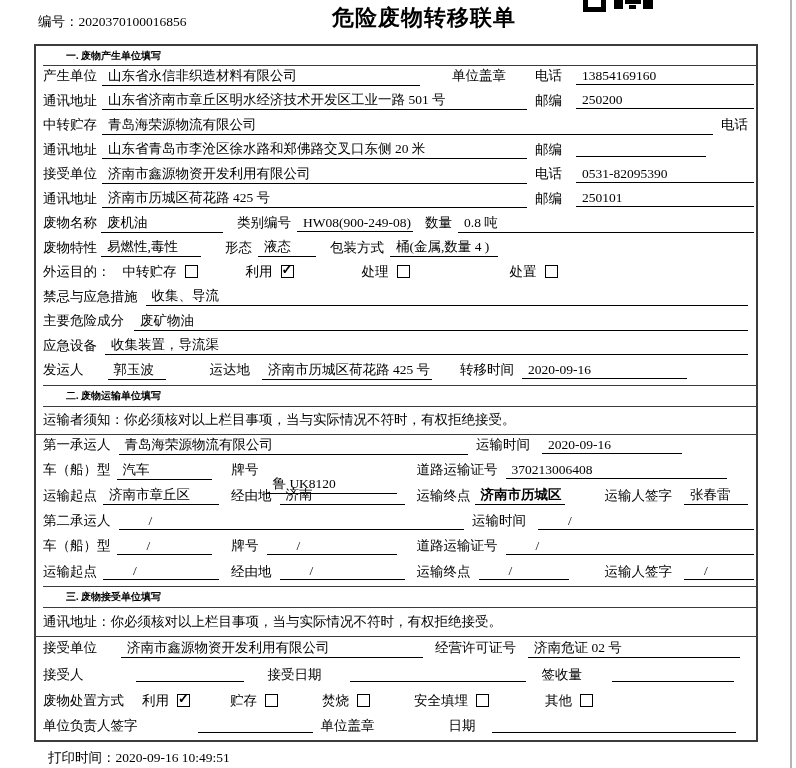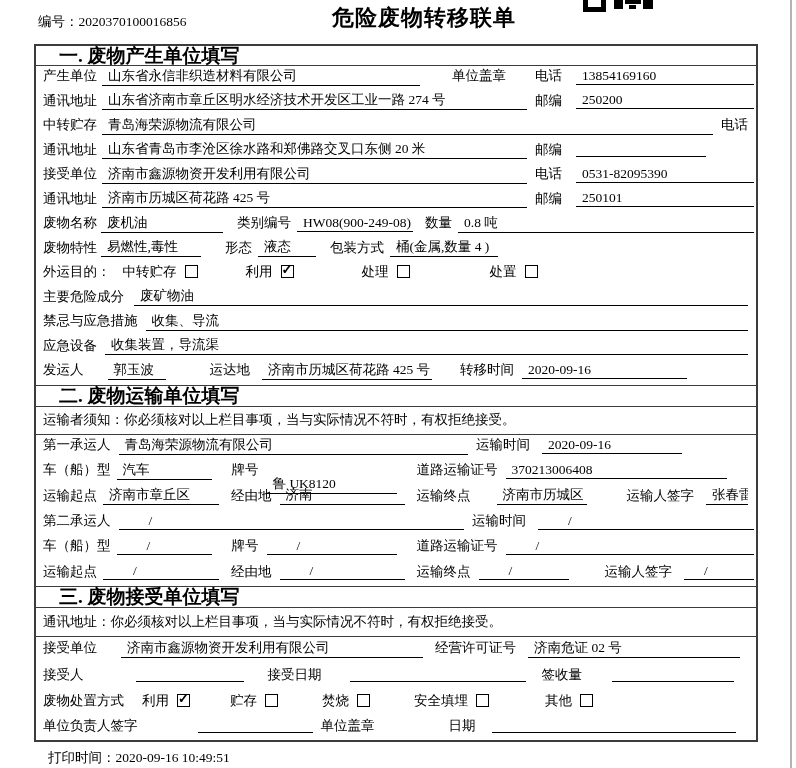--- a/index.html
+++ b/index.html
@@ -12,22 +12,22 @@
          white-space:nowrap;letter-spacing:1px;}
   
   #qr{left:583px;top:0;width:70px;height:9px;}
   #qr .q{position:absolute;background:#000;}
   #qr .ring{position:absolute;left:0;top:-14px;width:13px;height:16px;background:transparent;
             border:5px solid #000;}
   
   #page-edge{left:790px;top:0;width:2px;height:768px;background:#b4b4b4;}
   
   #form{left:34px;top:44px;width:724px;border:2px solid #3c3c3c;box-sizing:border-box;background:#fff;}
-  .sec-h{display:flex;align-items:center;font-weight:bold;font-size:19px;
-         padding-left:23px;box-sizing:border-box;}
+  .sec-h{display:flex;align-items:center;font-weight:bold;font-size:10px;
+         padding-left:23px;box-sizing:border-box;margin-left:7px;}
   .bb{border-bottom:1.5px solid #3c3c3c;}
   .bt{border-top:1.5px solid #3c3c3c;}
   .row{display:flex;align-items:center;box-sizing:border-box;
        padding:0 8px 4px 7px;font-size:13.5px;}
   .rowA{height:24.5px;} .rowB{height:25.3px;}
   .note{display:flex;align-items:center;font-size:13.5px;padding-left:7px;box-sizing:border-box;}
   .lb{white-space:nowrap;flex:0 0 auto;}
   .u{border-bottom:1px solid #000;white-space:nowrap;box-sizing:border-box;
      flex:0 0 auto;min-height:15px;padding:0 2px 0 6px;overflow:hidden;}
   .fill{flex:1 1 auto;}
@@ -62,21 +62,21 @@
     <span class="lb">产生单位</span>
     <span class="u" style="width:318px;margin-left:5px;">山东省永信非织造材料有限公司</span>
     <span class="lb" style="margin-left:32px;">单位盖章</span>
     <span class="sp"></span>
     <span class="lb">电话</span>
     <span class="u" style="width:178px;margin-left:14px;margin-right:-6px;">13854169160</span>
   </div>
 
   <div class="row rowA">
     <span class="lb">通讯地址</span>
-    <span class="u fill" style="margin-left:5px;margin-right:8px;">山东省济南市章丘区明水经济技术开发区工业一路 274 号</span>
+    <span class="u fill" style="margin-left:5px;margin-right:8px;">山东省济南市章丘区明水经济技术开发区工业一路 501 号</span>
     <span class="lb">邮编</span>
     <span class="u" style="width:178px;margin-left:14px;margin-right:-6px;">250200</span>
   </div>
 
   <div class="row rowA">
     <span class="lb">中转贮存</span>
     <span class="u fill" style="margin-left:5px;margin-right:8px;">青岛海荣源物流有限公司</span>
     <span class="lb">电话</span>
   </div>
 
@@ -122,32 +122,32 @@
   </div>
 
   <div class="row rowA">
     <span class="lb">外运目的：</span>
     <span class="lb" style="margin-left:12px;">中转贮存</span>
     <span class="cb"></span>
     <span class="lb" style="margin-left:48px;">利用</span>
     <span class="cb checked"></span>
     <span class="lb" style="margin-left:68px;">处理</span>
     <span class="cb"></span>
-    <span class="lb" style="margin-left:80px;">处置</span>
-    <span class="cb"></span>
+    <span class="lb" style="margin-left:100px;">处置</span>
+    <span class="cb"></span>
+  </div>
+
+  <div class="row rowA">
+    <span class="lb">禁忌与应急措施</span>
+    <span class="u fill" style="margin-left:8px;">收集、导流</span>
   </div>
 
   <div class="row rowA">
     <span class="lb">主要危险成分</span>
     <span class="u fill" style="margin-left:10px;">废矿物油</span>
-  </div>
-
-  <div class="row rowA">
-    <span class="lb">禁忌与应急措施</span>
-    <span class="u fill" style="margin-left:8px;">收集、导流</span>
   </div>
 
   <div class="row rowA">
     <span class="lb">应急设备</span>
     <span class="u fill" style="margin-left:8px;">收集装置，导流渠</span>
   </div>
 
   <div class="row rowA">
     <span class="lb">发运人</span>
     <span class="u" style="width:58px;margin-left:24px;">郭玉波</span>
@@ -179,21 +179,21 @@
     <span class="lb" style="margin-left:20px;">道路运输证号</span>
     <span class="u fill" style="margin-left:8px;margin-right:21px;">370213006408</span>
   </div>
 
   <div class="row rowB">
     <span class="lb">运输起点</span>
     <span class="u" style="width:116px;margin-left:6px;">济南市章丘区</span>
     <span class="lb" style="margin-left:12px;">经由地</span>
     <span class="u" style="width:125px;margin-left:8px;">济南</span>
     <span class="lb" style="margin-left:12px;">运输终点</span>
-    <span class="u" style="width:90px;margin-left:26px;">济南市历城区</span>
+    <span class="u" style="width:90px;margin-left:4px;font-weight:bold;">济南市历城区</span>
     <span class="lb" style="margin-left:40px;">运输人签字</span>
     <span class="u fill" style="margin-left:12px;">张春雷</span>
   </div>
 
   <div class="row rowB">
     <span class="lb">第二承运人</span>
     <span class="u fill slash" style="margin-left:8px;margin-right:8px;">/</span>
     <span class="lb">运输时间</span>
     <span class="u slash" style="width:216px;margin-left:12px;margin-right:-6px;">/</span>
   </div>

